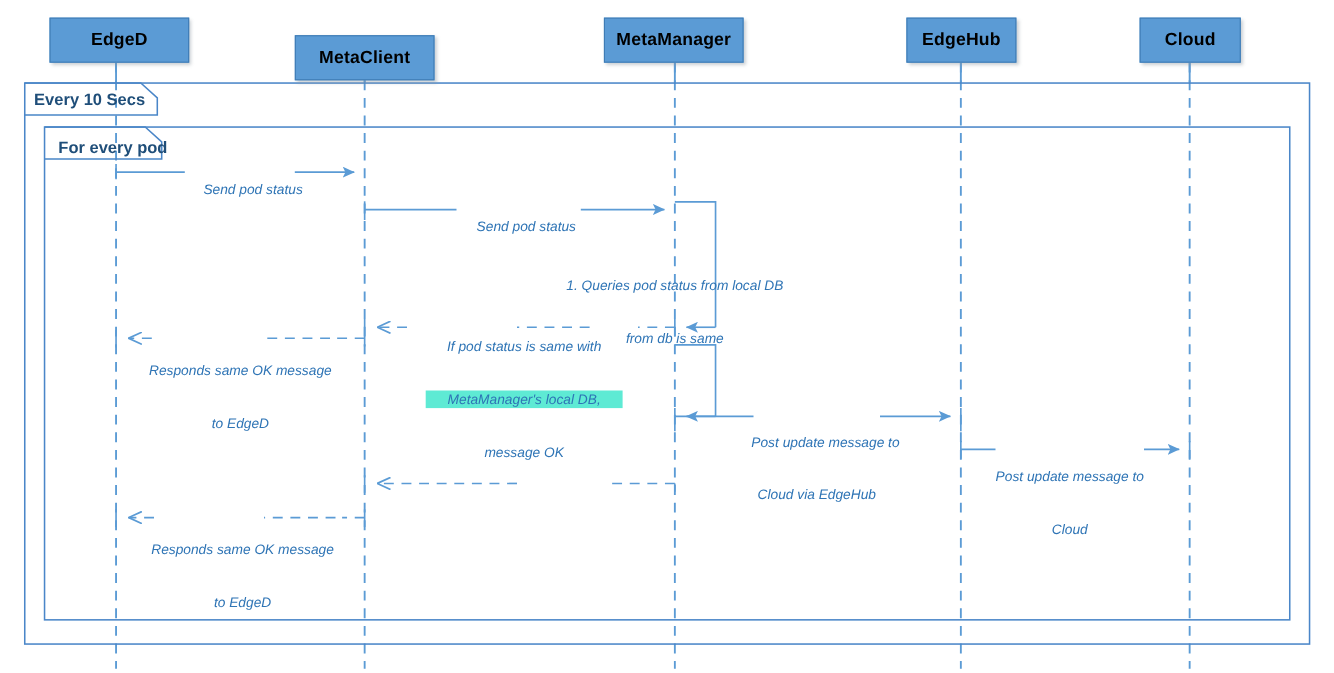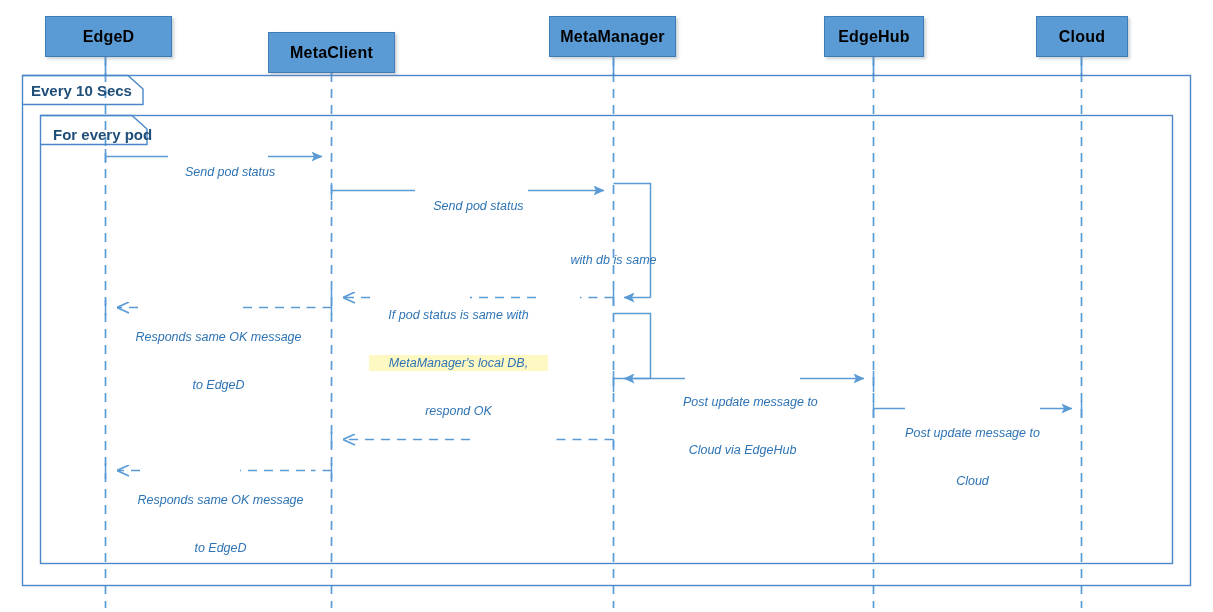--- a/index.html
+++ b/index.html
@@ -208,27 +208,28 @@
 
   <div class="msg-text" style="left:168px; top:148px; width:100px;">
     <span>Send pod status</span>
   </div>
 
   <div class="msg-text" style="left:415px; top:182px; width:113px;">
     <span>Send pod status</span>
   </div>
 
   <div class="msg-text nobg" style="left:480px; top:220px; width:267px;">
-    <div>with db is same</div>
-  </div>
-
-  <div class="msg-text nobg" style="left:366px; top:275px; width:185px;">
+    <div>1. Queries pod status from local DB</div>
+    <div>from db is same</div>
+  </div>
+
+  <div class="msg-text nobg" style="left:384px; top:275px; width:185px;">
     <div>If pod status is same with</div>
-    <div style="background:#fef9c3;">MetaManager's local DB,</div>
-    <div>respond OK</div>
+    <div style="background:#5eead4;">MetaManager's local DB,</div>
+    <div>message OK</div>
   </div>
 
   <div class="msg-text nobg" style="left:131px; top:297px; width:175px;">
     <div style="background:#fff;">Responds same OK message</div>
     <div>to EdgeD</div>
   </div>
 
 
   <div class="msg-text nobg" style="left:680px; top:362px; width:125px;">
     <div style="background:#fff;">Post update message to</div>

